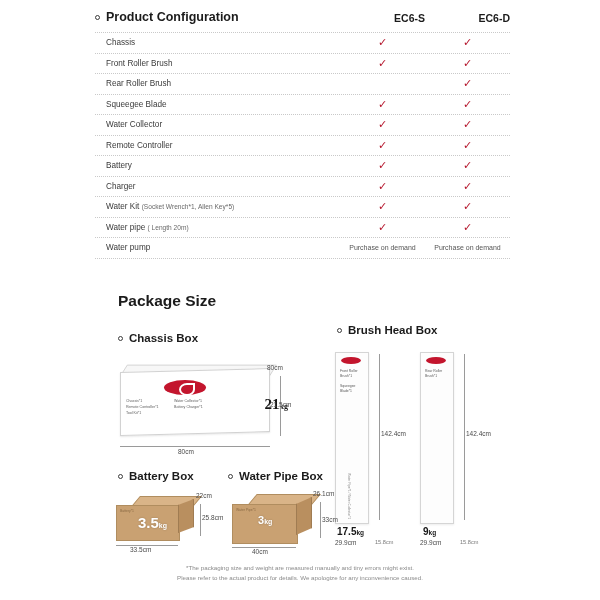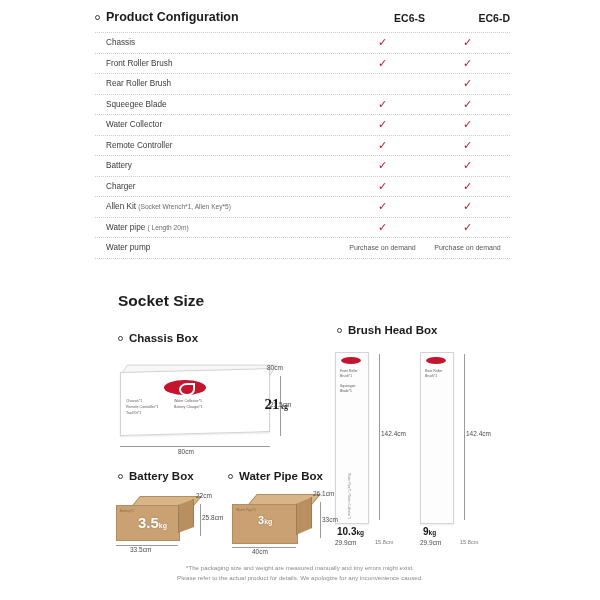--- a/index.html
+++ b/index.html
@@ -275,42 +275,42 @@
       <div class="cell check">✓</div>
       <div class="cell check">✓</div>
     </div>
     <div class="config-row">
       <div class="feature">Charger</div>
       <div class="cell check">✓</div>
       <div class="cell check">✓</div>
     </div>
     <div class="config-row">
       <div class="feature">
-        <span>Allen Kit</span>
+        <span>Water Kit</span>
         <span class="sub">(Socket Wrench*1, Allen Key*5)</span>
       </div>
       <div class="cell check">✓</div>
       <div class="cell check">✓</div>
     </div>
     <div class="config-row">
       <div class="feature">
         <span>Water pipe</span>
         <span class="sub">( Length 20m)</span>
       </div>
       <div class="cell check">✓</div>
       <div class="cell check">✓</div>
     </div>
     <div class="config-row">
       <div class="feature">Water pump</div>
       <div class="cell">Purchase on demand</div>
       <div class="cell">Purchase on demand</div>
     </div>
   </div>
 
-  <div class="pkg-title">Socket Size</div>
+  <div class="pkg-title">Package Size</div>
 
   <div class="sec-title" style="left:118px; top:332px;justify-content:center;">
     <span class="bullet"></span>
     <span>Chassis  Box</span>
   </div>
 
   <div class="chassis-wrap">
     <div class="chassis-lid"></div>
     <div class="chassis-box"></div>
     <div class="logo-oval"></div>
@@ -340,21 +340,21 @@
     <div class="tall-box" style="left:0px; top:0px; height:170px; width:32px;">
       <div class="mini-logo" style="left:5px; top:4px; width:20px; height:7px;"></div>
       <div class="tall-txt" style="left:4px; top:16px; white-space:pre-line;">Front Roller
 Brush*1
 
 Squeegee
 Blade*1</div>
       <div class="tall-vert">Water Pipe*1 / Water Collector*1</div>
     </div>
     <div class="kg-label" style="left:2px; top:174px;">
-      <span style="font-size:10px;">10.3</span><span>kg</span>
+      <span style="font-size:10px;">17.5</span><span>kg</span>
     </div>
     <div class="rule-v" style="left:44px; top:2px; height:166px;"></div>
     <div class="dim" style="left:46px; top:78px;">142.4cm</div>
     <div class="dim" style="left:0px; top:187px;">29.9cm</div>
     <div class="dim" style="left:40px; top:187px; font-size:5.6px; color:#7a7a7a;">15.8cm</div>
 
     <div class="tall-box" style="left:85px; top:0px; height:170px; width:32px;">
       <div class="mini-logo" style="left:5px; top:4px; width:20px; height:7px;"></div>
       <div class="tall-txt" style="left:4px; top:16px; white-space:pre-line;">Rear Roller
 Brush*1</div>

